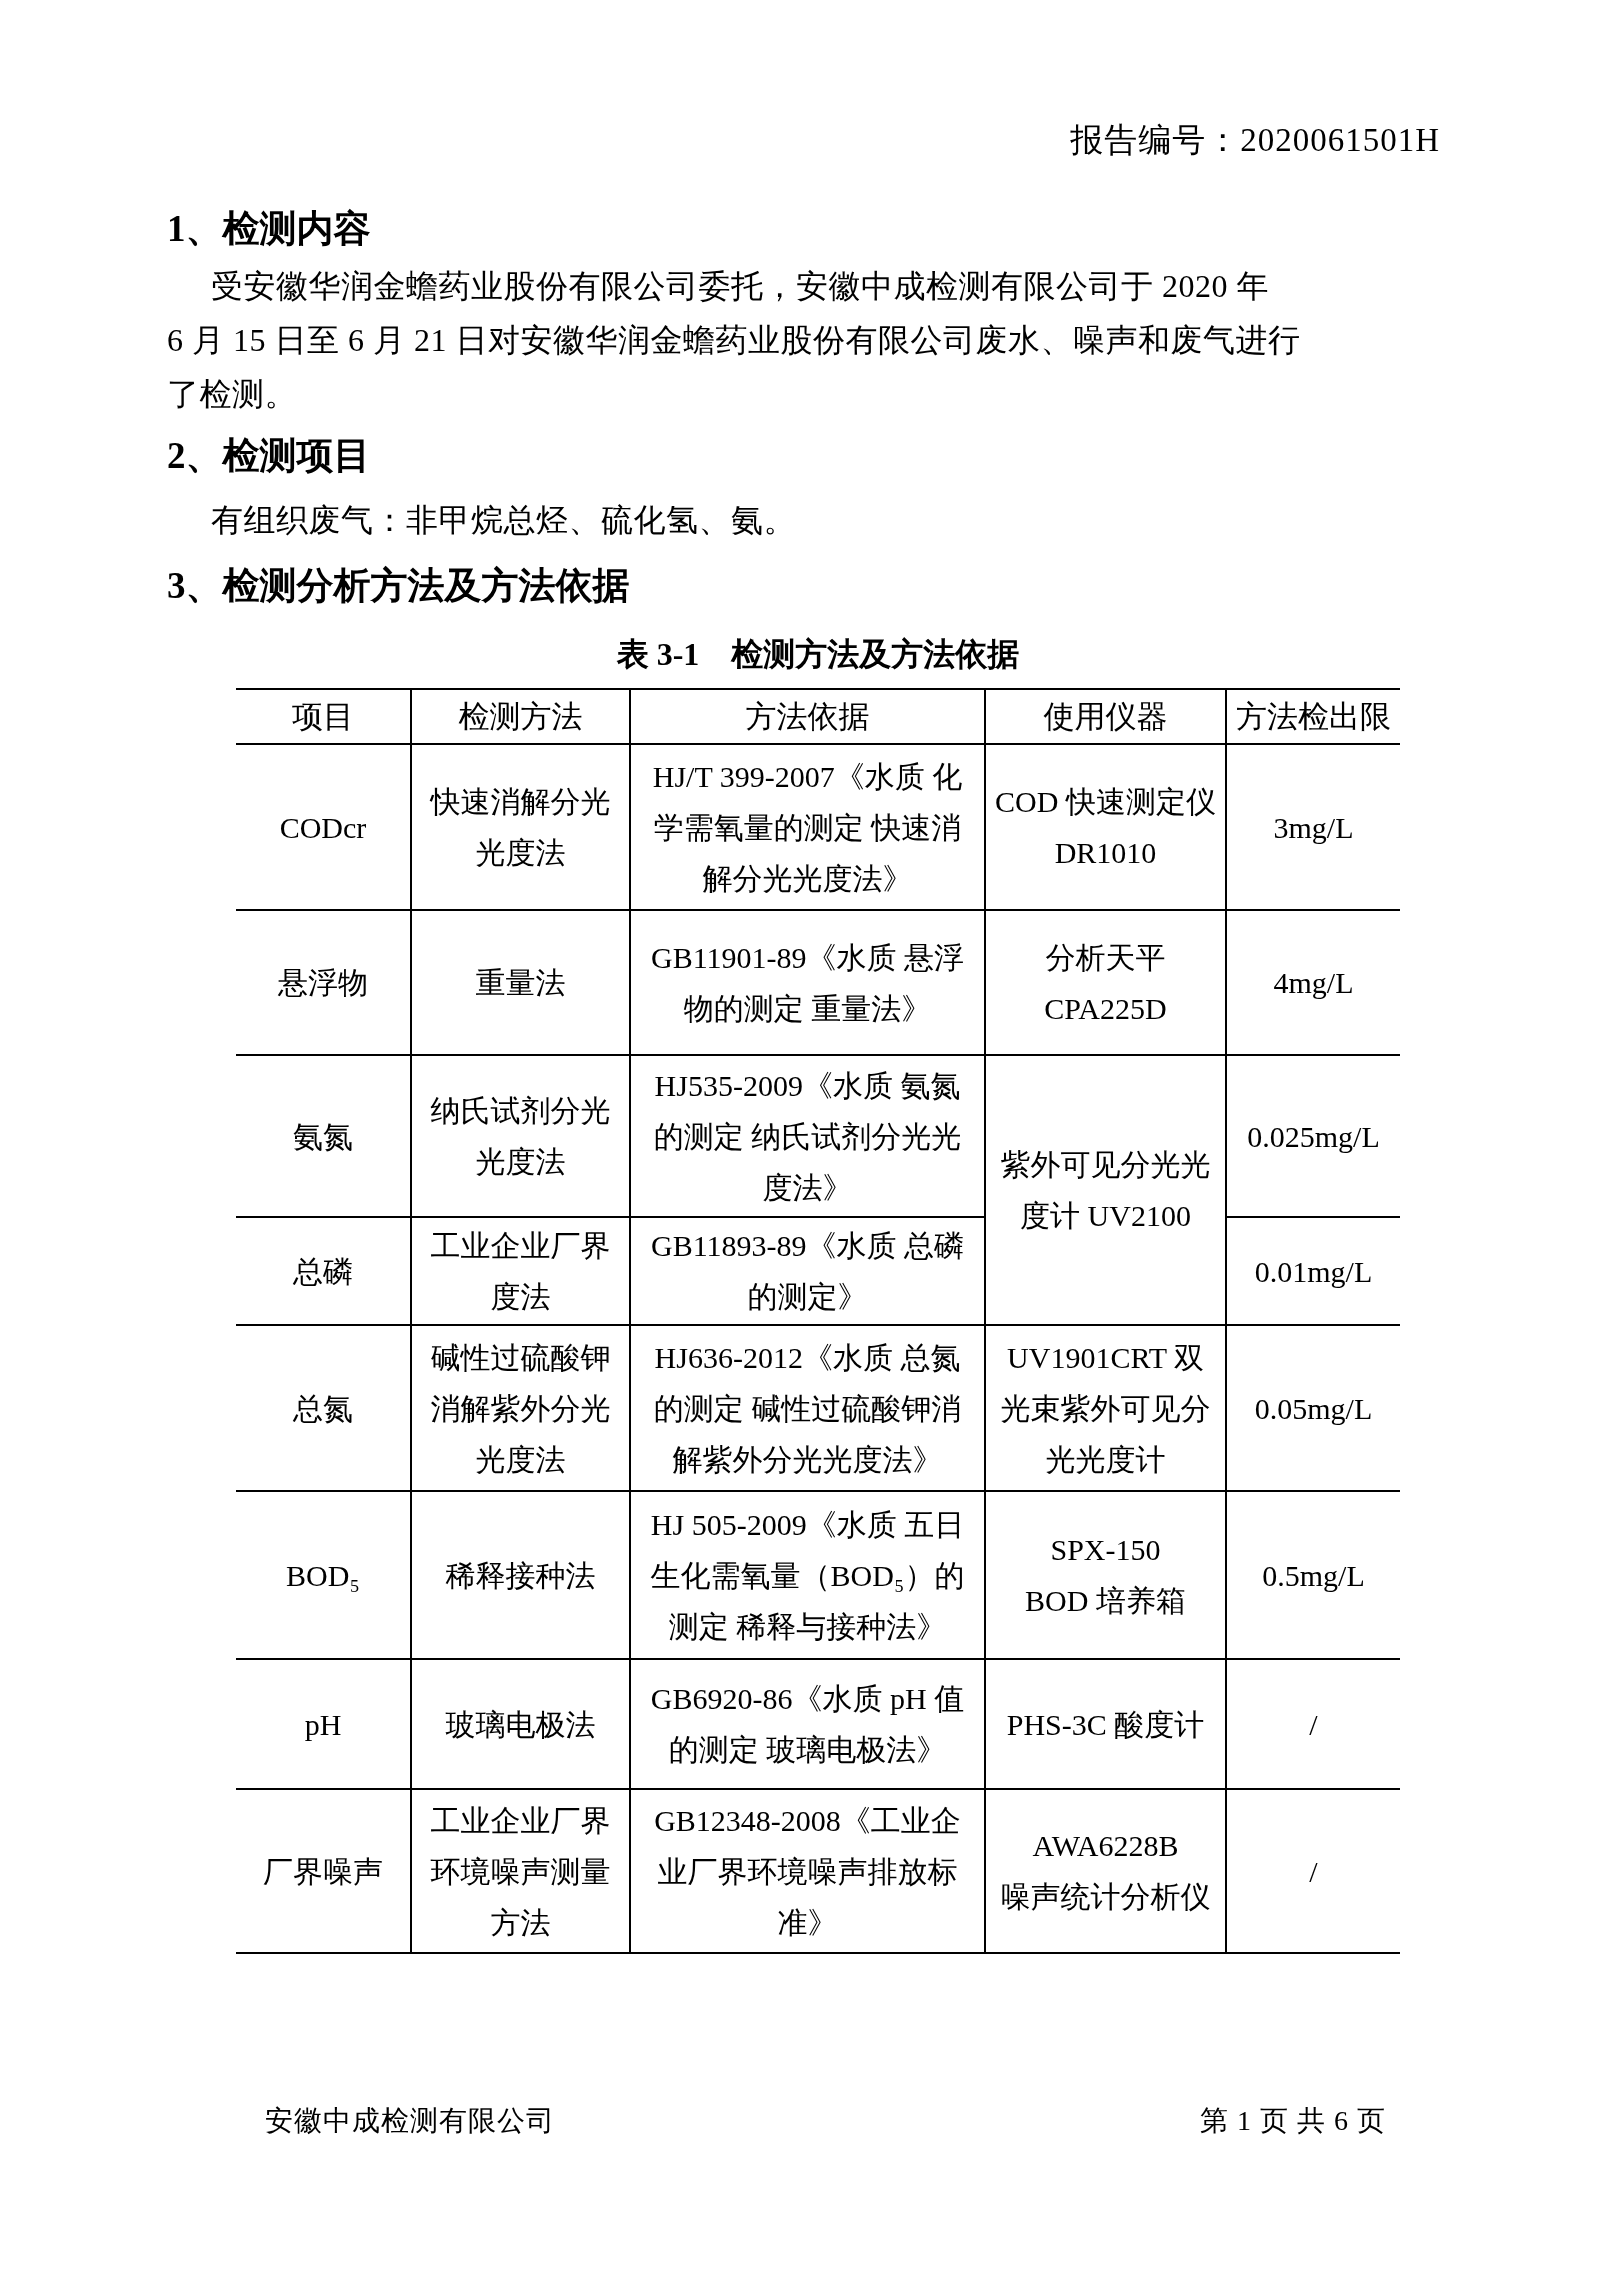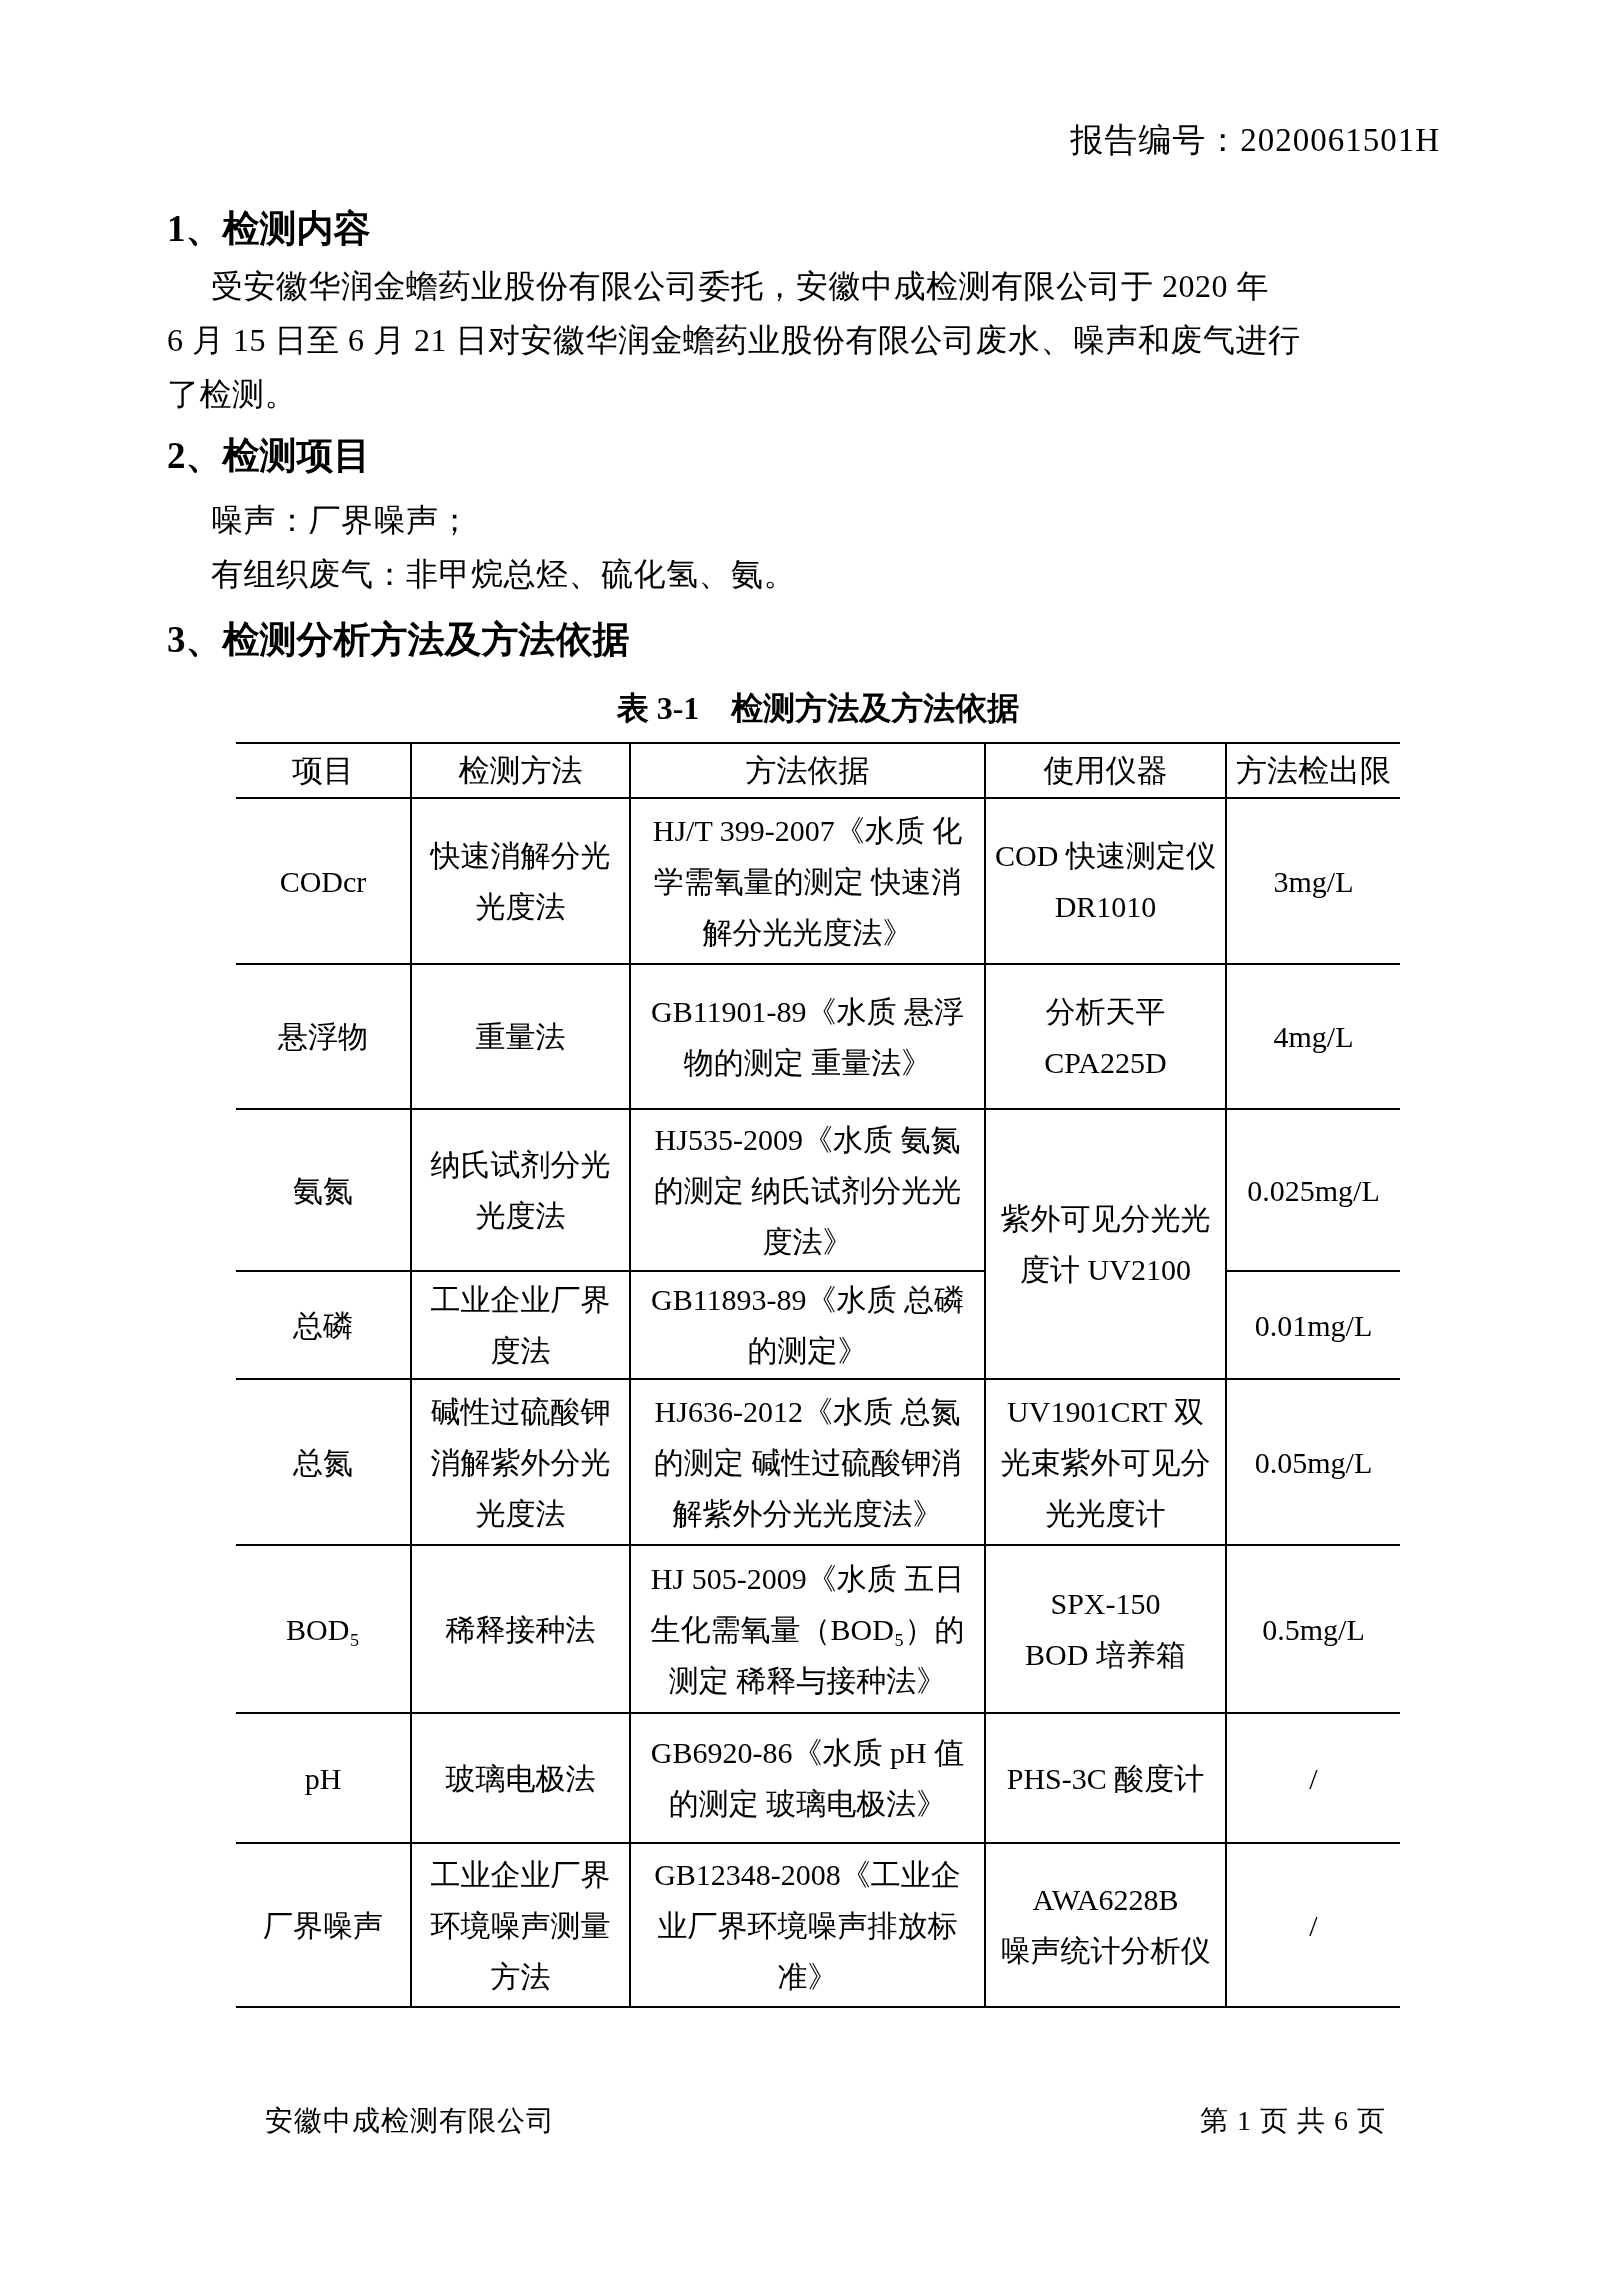--- a/index.html
+++ b/index.html
@@ -91,21 +91,20 @@
 
 <div class="report-no">报告编号：2020061501H</div>
 
 <div class="sec-title t1">1、检测内容</div>
 <div class="para">受安徽华润金蟾药业股份有限公司委托，安徽中成检测有限公司于 2020 年
 6 月 15 日至 6 月 21 日对安徽华润金蟾药业股份有限公司废水、噪声和废气进行
 了检测。</div>
 
 <div class="sec-title t2">2、检测项目</div>
 <div class="items">
-  <div class="item">噪声：厂界噪声；</div>
   <div class="item">有组织废气：非甲烷总烃、硫化氢、氨。</div>
 </div>
 
 <div class="sec-title t3">3、检测分析方法及方法依据</div>
 <div class="caption">表 3-1　检测方法及方法依据</div>
 
 <table class="methods">
   <colgroup>
     <col style="width:175px">
       <col style="width:219px">

